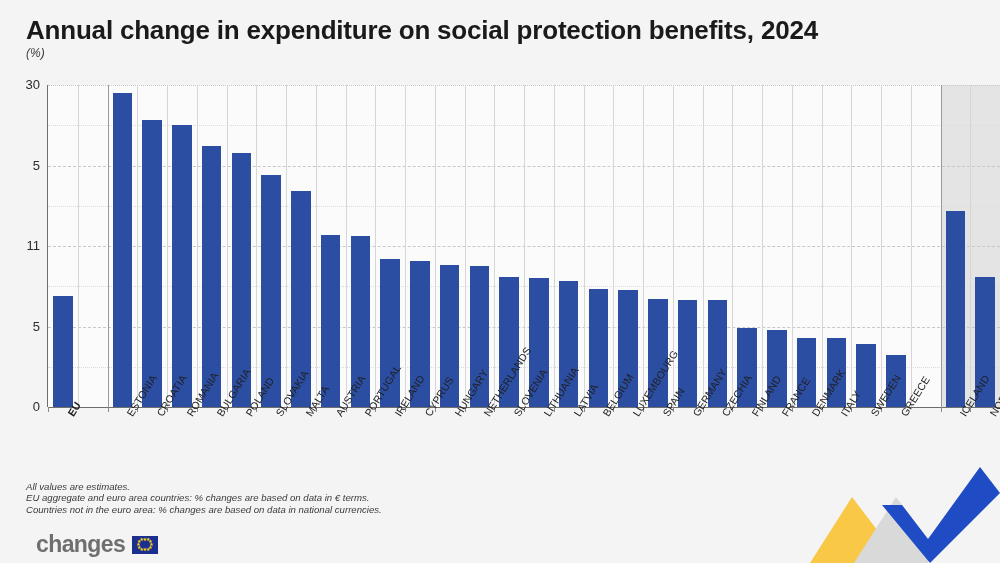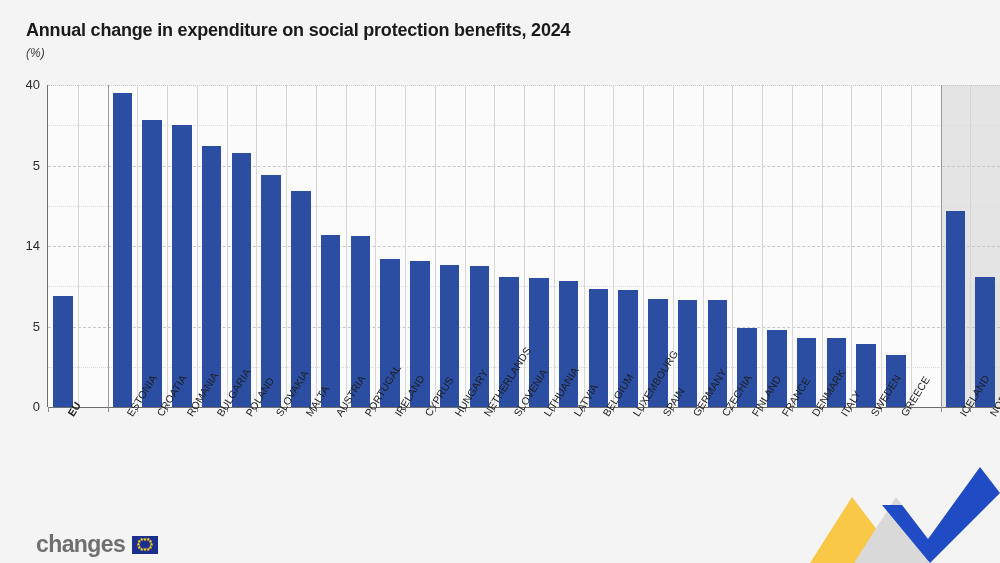--- a/index.html
+++ b/index.html
@@ -22,21 +22,21 @@
   }
 
   
   #title-block {
     position: absolute;
     left: 26px;
     top: 18px;
     width: 900px;
   }
   #chart-title {
-    font-size: 18px;
+    font-size: 26px;
     font-weight: bold;
     color: #1a1a1a;
     letter-spacing: -0.2px;
     line-height: 24px;
     white-space: nowrap;
   }
   #chart-subtitle {
     font-size: 12px;
     font-style: italic;
     color: #3c3c3c;
@@ -215,23 +215,23 @@
 <div id="page">
 
   <div id="title-block">
     <div id="chart-title">Annual change in expenditure on social protection benefits, 2024</div>
     <div id="chart-subtitle">(%)</div>
   </div>
 
   <div id="yaxis">
       <div class="ylabel" style="top: 322px;">0</div>
       <div class="ylabel" style="top: 241.5px;">5</div>
-      <div class="ylabel" style="top: 161px;">14</div>
+      <div class="ylabel" style="top: 161px;">11</div>
       <div class="ylabel" style="top: 80.5px;">5</div>
-      <div class="ylabel" style="top: 0px;">40</div>
+      <div class="ylabel" style="top: 0px;">30</div>
     </div>
 
   <div id="plot-frame">
     <div id="plot-area">
         <div class="highlight-band" style="left: 892.5px; width: 59.5px;"></div>
         <div class="gridline" style="top: 241.5px;"></div>
         <div class="gridline" style="top: 161px;"></div>
         <div class="gridline" style="top: 80.5px;"></div>
         <div class="gridline top" style="top: 0px;"></div>
         <div class="gridline minor" style="top: 281.75px;"></div>
@@ -328,20 +328,25 @@
       <div class="xtick" style="left: 684.25px;"></div>
       <div class="xtick" style="left: 714px;"></div>
       <div class="xtick" style="left: 743.75px;"></div>
       <div class="xtick" style="left: 773.5px;"></div>
       <div class="xtick" style="left: 803.25px;"></div>
       <div class="xtick" style="left: 833px;"></div>
       <div class="xtick" style="left: 892.5px;"></div>
       <div class="xtick" style="left: 922.25px;"></div>
     </div>
 
+  <div id="footnotes">
+    <div>All values are estimates.</div>
+    <div>EU aggregate and euro area countries: % changes are based on data in € terms.</div>
+    <div>Countries not in the euro area: % changes are based on data in national currencies.</div>
+  </div>
 
   <div id="logo-block">
     <div id="logo-text">changes</div>
     <div id="eu-flag">
         <div class="eu-star" style="left: 10.5px; top: 1.3px;">★</div>
         <div class="eu-star" style="left: 13.75px; top: 1.99667px;">★</div>
         <div class="eu-star" style="left: 16.1292px; top: 3.9px;">★</div>
         <div class="eu-star" style="left: 17px; top: 6.5px;">★</div>
         <div class="eu-star" style="left: 16.1292px; top: 9.1px;">★</div>
         <div class="eu-star" style="left: 13.75px; top: 11.0033px;">★</div>

